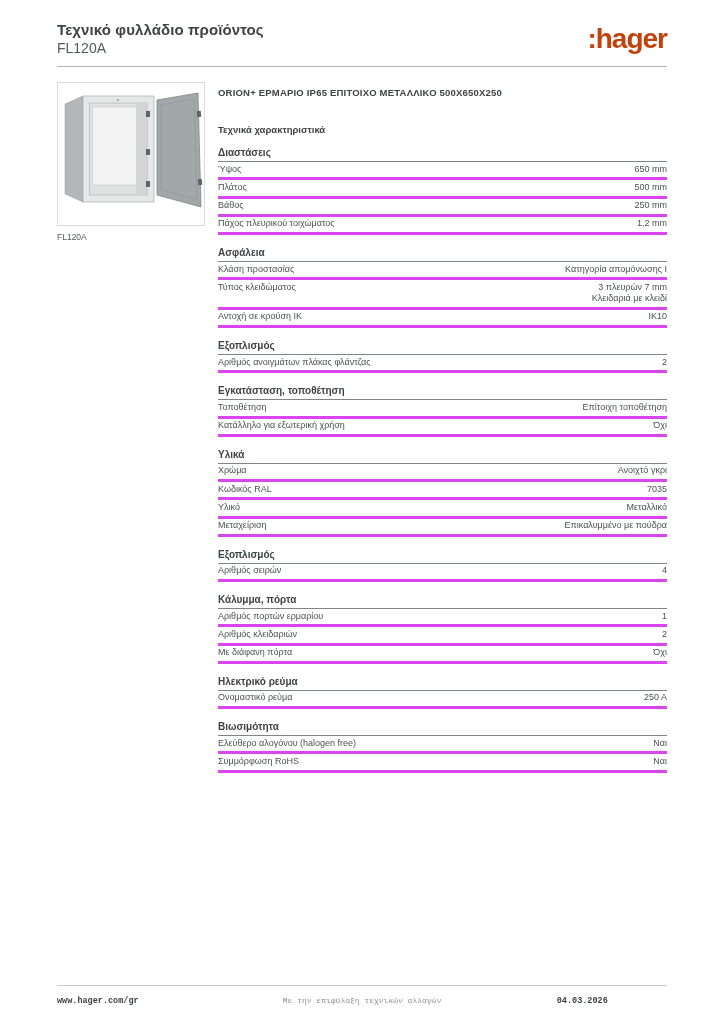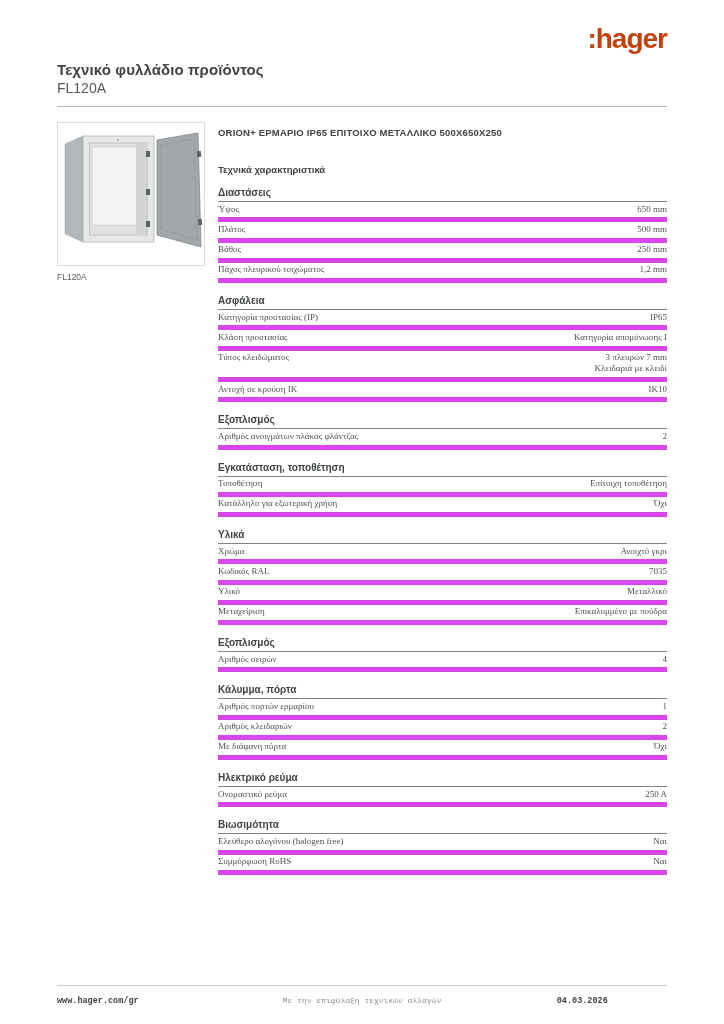--- a/index.html
+++ b/index.html
@@ -11,21 +11,21 @@
     overflow: hidden;
   }
   .page {
     width: 724px; height: 1024px;
     padding: 21px 57px 18px 57px;
     display: flex; flex-direction: column;
   }
 
   
   .header { display: flex; justify-content: space-between; align-items: flex-start; }
-  .header-title { font-size: 15px; font-weight: bold; color: #3e4345; letter-spacing: 0.1px; margin-top: 40px; }
+  .header-title { font-size: 15px; font-weight: bold; color: #3e4345; letter-spacing: 0.1px; }
   .header-code  { font-size: 14px; color: #55595b; margin-top: 2px; }
   .logo { font-size: 28px; font-weight: bold; letter-spacing: -1px; line-height: 1; margin-top: 4px; }
   .header-rule { border: none; border-top: 1px solid #b2b5b6; margin-top: 10px; }
 
   
   .main { display: flex; gap: 13px; margin-top: 15px; }
   .figure-col { width: 148px; flex: none; }
   .figure-box { width: 148px; height: 144px; border: 1px solid #d9dbdb; background: #fff; }
   .figure-box svg { display: block; width: 100%; height: 100%; }
   .figure-caption { font-size: 8.5px; color: #55595b; margin-top: 6px; }
@@ -37,23 +37,22 @@
   
   .section { margin-top: 12px; }
   .section-title {
     font-size: 10px; font-weight: bold; color: #3e4345;
     padding-bottom: 3px; border-bottom: 1px solid #7f8486;
   }
   .row {
     display: flex; justify-content: space-between; align-items: flex-start; gap: 21px;
     font-size: 9px; line-height: 1.25;
     padding: 1.5px 0 2.5px 0;
-    border-bottom: 5px solid #d946ef;
+    border-bottom: 3px solid #d946ef;
     color: #4c5153;
-    font-family: Liberation Serif, serif;
   }
   .row .label { text-align: left; }
   .row .value { text-align: right; white-space: pre-line; flex: none; max-width: 58%; }
 
   
   .footer {
     margin-top: auto;
     border-top: 1px solid #c9cbcb;
     padding-top: 10px;
     display: flex; align-items: baseline; font-family: Liberation Mono, monospace;
@@ -129,24 +128,20 @@
               <span class="value">250 mm</span>
             </div>
             <div class="row">
               <span class="label">Πάχος πλευρικού τοιχώματος</span>
               <span class="value">1,2 mm</span>
             </div>
           </section>
           <section class="section">
             <div class="section-title">Ασφάλεια</div>
             <div class="row">
-              <span class="label">Κατηγορία προστασίας (IP)</span>
-              <span class="value">IP65</span>
-            </div>
-            <div class="row">
               <span class="label">Κλάση προστασίας</span>
               <span class="value">Κατηγορία απομόνωσης I</span>
             </div>
             <div class="row">
               <span class="label">Τύπος κλειδώματος</span>
               <span class="value">3 πλευρών 7 mm
 Κλειδαριά με κλειδί</span>
             </div>
             <div class="row">
               <span class="label">Αντοχή σε κρούση IK</span>

